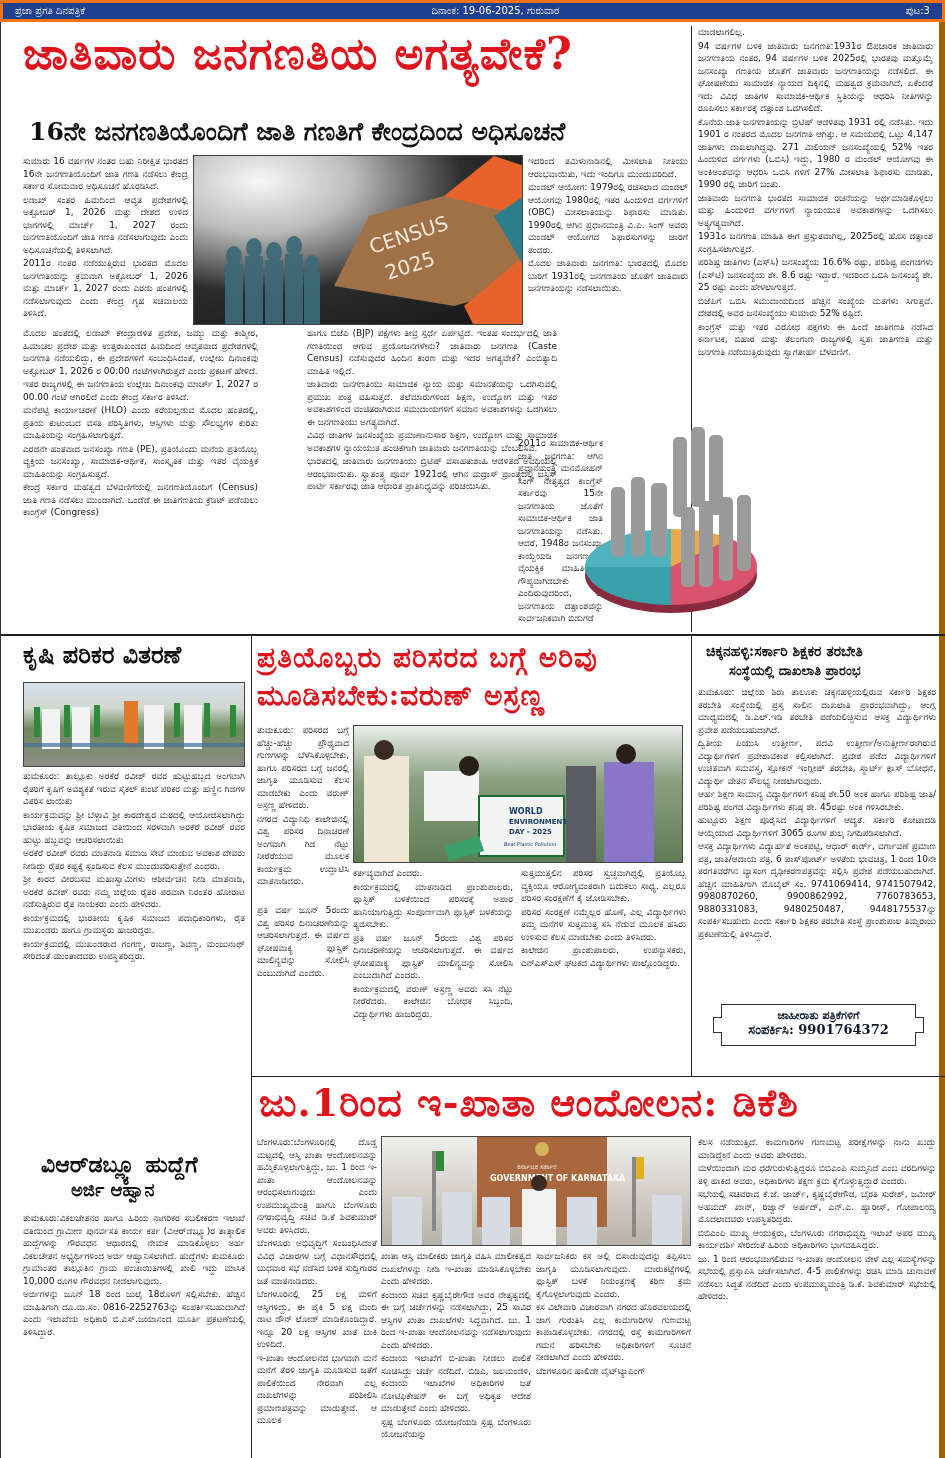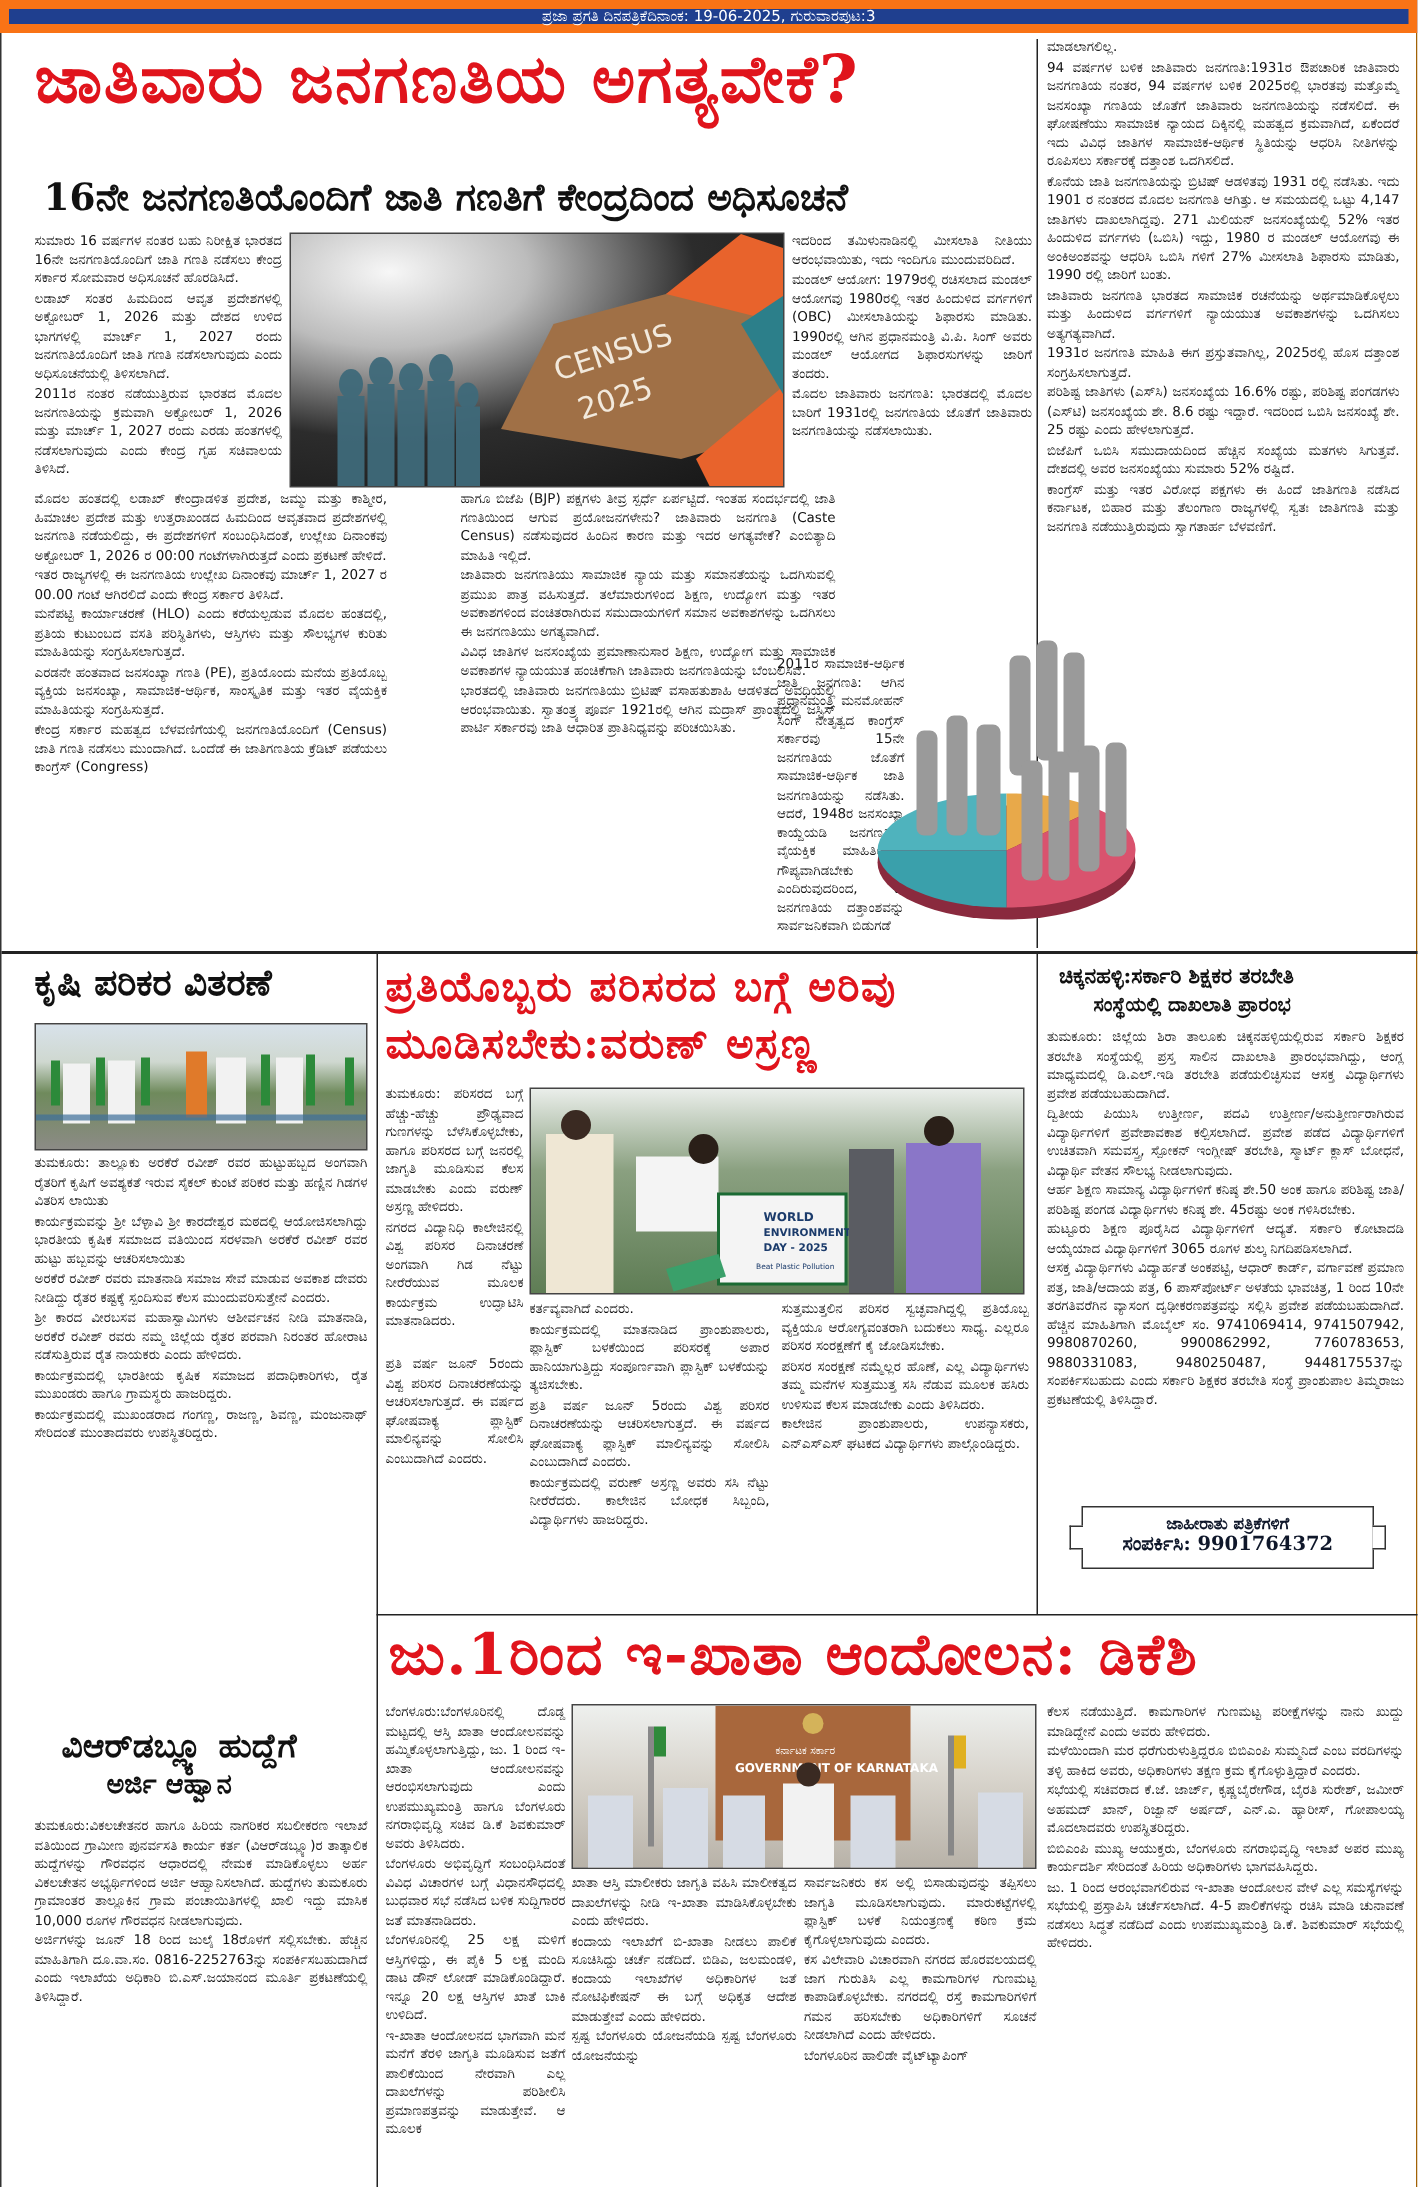--- a/index.html
+++ b/index.html
@@ -1,19 +1,19 @@
 <!DOCTYPE html>
 <html><head>
 <meta charset="utf-8">
 <style>
   * { box-sizing: border-box; margin: 0; padding: 0; }
   html, body { width: 945px; height: 1458px; background: #ffffff; overflow: hidden; }
   body { font-family: "DejaVu Sans", sans-serif; color: #111; position: relative; }
-  .topbar { position: absolute; left: 0; top: 0; width: 945px; height: 22px; background: #1f3f8f; border: 6px solid #f97316; color: #fff; font-size: 10px; display: flex; align-items: center; justify-content: center; padding: 0 12px; }
-  .page { position: absolute; left: 0; top: 22px; width: 945px; height: 1436px; border-left: 1px solid #333; border-right: 1px solid #a16207; }
+  .topbar { position: absolute; left: 0; top: 0; width: 945px; height: 22px; background: #1f3f8f; border: 3px solid #f97316; color: #fff; font-size: 10px; display: flex; align-items: center; justify-content: space-between; padding: 0 12px; }
+  .page { position: absolute; left: 0; top: 22px; width: 945px; height: 1436px; border-left: 1px solid #333; border-right: 6px solid #a16207; }
   .block { position: absolute; }
   .red-head { color: #e0141c; font-weight: bold; font-family: "DejaVu Serif", serif; letter-spacing: 1px; line-height: 1; white-space: nowrap; }
   .black-head { color: #111; font-weight: bold; font-family: "DejaVu Serif", serif; line-height: 1.1; white-space: nowrap; }
   .col { position: absolute; font-size: 9px; line-height: 12.5px; color: #111; text-align: justify; overflow: hidden; font-family: "DejaVu Sans", sans-serif; }
   .col p { margin-bottom: 1px; }
   .hr { position: absolute; height: 1px; background: #222; }
   .vr { position: absolute; width: 1px; background: #222; }
   .photo { position: absolute; overflow: hidden; border: 1px solid #444; }
   .ad-box { position: absolute; border: 1px solid #333; background: #fff; text-align: center; color: #0f172a; font-weight: bold; font-family: "DejaVu Serif", serif; }
   .ad-box::before, .ad-box::after { content: ""; position: absolute; top: 12px; width: 8px; height: 14px; border: 1px solid #333; background: #fff; }
@@ -248,20 +248,21 @@
           <rect x="140" y="52" width="34" height="58" fill="#f2f2f2"></rect>
         <rect x="185" y="60" width="30" height="50"></rect>
           <rect x="270" y="58" width="30" height="52"></rect>
       </g>
       <circle cx="157" cy="46" r="8" fill="#3a2a22"></circle>
     </svg>
   </div>
 
   <div class="col" style="left:380px; top:1228px; width:150px; height:204px;">
     <p>ಖಾತಾ ಆಸ್ತಿ ಮಾಲೀಕರು ಜಾಗೃತಿ ವಹಿಸಿ ಮಾಲೀಕತ್ವದ ದಾಖಲೆಗಳನ್ನು ನೀಡಿ ಇ-ಖಾತಾ ಮಾಡಿಸಿಕೊಳ್ಳಬೇಕು ಎಂದು ಹೇಳಿದರು.</p>
+    <p>ಕಂದಾಯ ಸಚಿವ ಕೃಷ್ಣಬೈರೇಗೌಡ ಅವರ ನೇತೃತ್ವದಲ್ಲಿ ಈ ಬಗ್ಗೆ ಚರ್ಚೆಗಳನ್ನು ನಡೆಸಲಾಗಿದ್ದು, 25 ಸಾವಿರ ಆಸ್ತಿಗಳ ಖಾತಾ ದಾಖಲೆಗಳು ಸಿದ್ಧವಾಗಿದೆ. ಜು. 1 ರಿಂದ ಇ-ಖಾತಾ ಆಂದೋಲನವನ್ನು ನಡೆಸಲಾಗುವುದು ಎಂದು ಹೇಳಿದರು.</p>
     <p>ಕಂದಾಯ ಇಲಾಖೆಗೆ ಬಿ-ಖಾತಾ ನೀಡಲು ಪಾಲಿಕೆ ಸೂಚಿಸಿದ್ದು ಚರ್ಚೆ ನಡೆದಿದೆ. ಬಿಡಿಎ, ಜಲಮಂಡಳಿ, ಕಂದಾಯ ಇಲಾಖೆಗಳ ಅಧಿಕಾರಿಗಳ ಜತೆ ನೋಟಿಫಿಕೇಷನ್ ಈ ಬಗ್ಗೆ ಅಧಿಕೃತ ಆದೇಶ ಮಾಡುತ್ತೇವೆ ಎಂದು ಹೇಳಿದರು.</p>
     <p>ಸ್ಪಷ್ಟ ಬೆಂಗಳೂರು ಯೋಜನೆಯಡಿ ಸ್ಪಷ್ಟ ಬೆಂಗಳೂರು ಯೋಜನೆಯನ್ನು</p>
   </div>
   <div class="col" style="left:535px; top:1228px; width:155px; height:204px;">
     <p>ಸಾರ್ವಜನಿಕರು ಕಸ ಅಲ್ಲಿ ಬಿಸಾಡುವುದನ್ನು ತಪ್ಪಿಸಲು ಜಾಗೃತಿ ಮೂಡಿಸಲಾಗುವುದು. ಮಾರುಕಟ್ಟೆಗಳಲ್ಲಿ ಪ್ಲಾಸ್ಟಿಕ್ ಬಳಕೆ ನಿಯಂತ್ರಣಕ್ಕೆ ಕಠಿಣ ಕ್ರಮ ಕೈಗೊಳ್ಳಲಾಗುವುದು ಎಂದರು.</p>
     <p>ಕಸ ವಿಲೇವಾರಿ ವಿಚಾರವಾಗಿ ನಗರದ ಹೊರವಲಯದಲ್ಲಿ ಜಾಗ ಗುರುತಿಸಿ ಎಲ್ಲ ಕಾಮಗಾರಿಗಳ ಗುಣಮಟ್ಟ ಕಾಪಾಡಿಕೊಳ್ಳಬೇಕು. ನಗರದಲ್ಲಿ ರಸ್ತೆ ಕಾಮಗಾರಿಗಳಿಗೆ ಗಮನ ಹರಿಸಬೇಕು ಅಧಿಕಾರಿಗಳಿಗೆ ಸೂಚನೆ ನೀಡಲಾಗಿದೆ ಎಂದು ಹೇಳಿದರು.</p>
     <p>ಬೆಂಗಳೂರಿನ ಹಾಲಿಡೇ ವೈಟ್‌ಟ್ಯಾಪಿಂಗ್</p>
   </div>
   <div class="col" style="left:697px; top:1114px; width:238px; height:318px;">
     <p>ಕೆಲಸ ನಡೆಯುತ್ತಿದೆ. ಕಾಮಗಾರಿಗಳ ಗುಣಮಟ್ಟ ಪರೀಕ್ಷೆಗಳನ್ನು ನಾನು ಖುದ್ದು ಮಾಡಿದ್ದೇನೆ ಎಂದು ಅವರು ಹೇಳಿದರು.</p>

